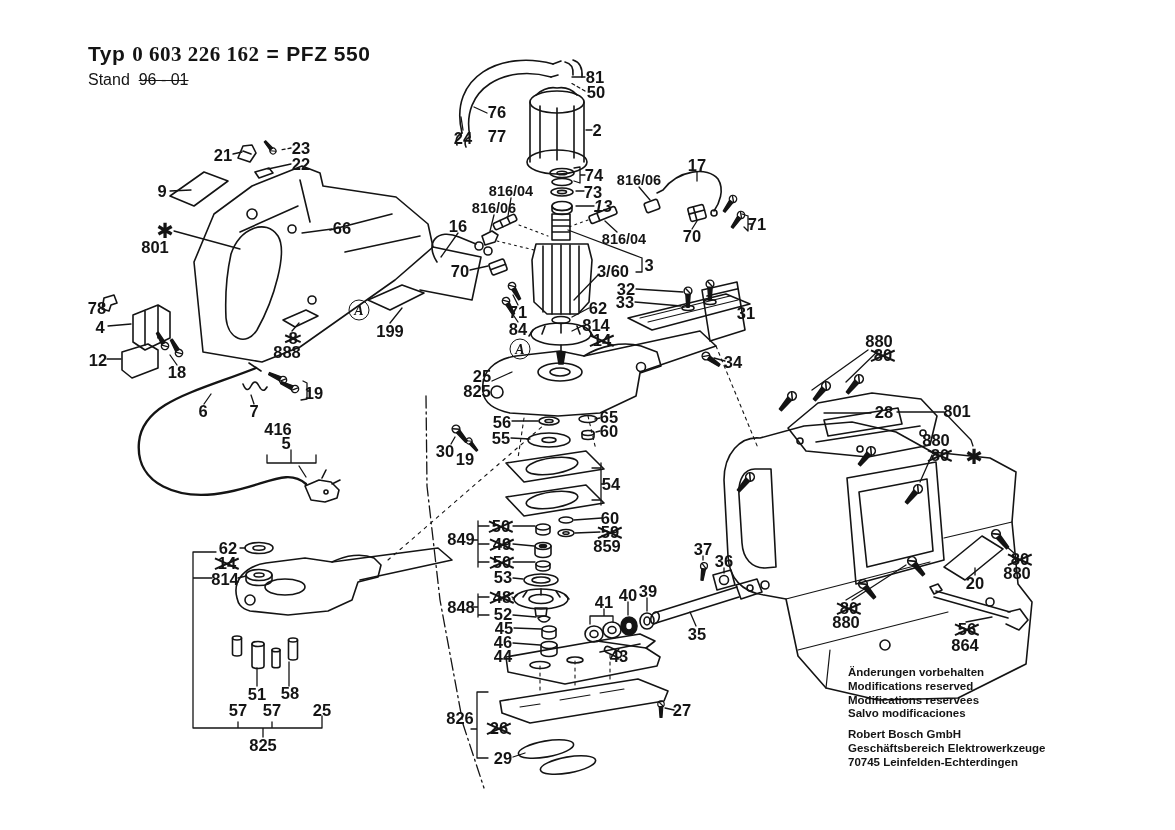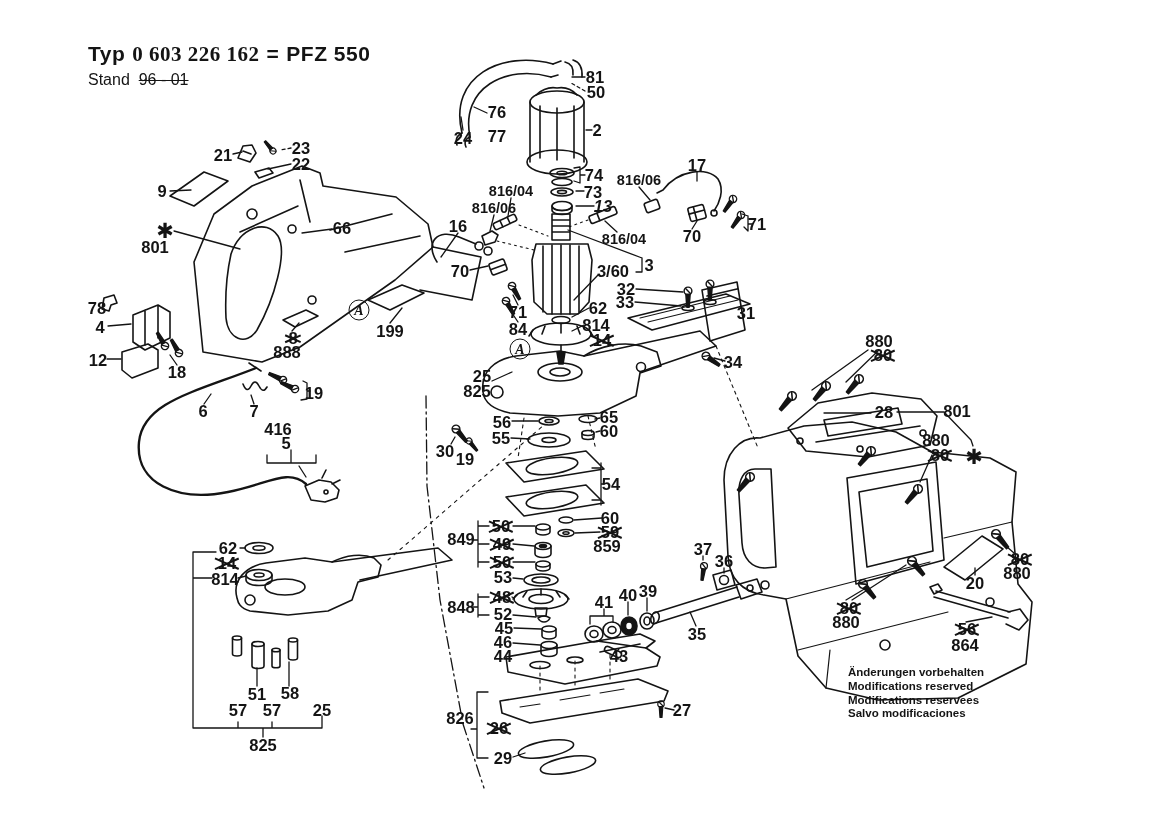--- a/index.html
+++ b/index.html
@@ -457,15 +457,20 @@
       <div class="plabel" style="left: 846px; top: 622px;">880</div>
       <div class="plabel struck" style="left: 967px; top: 629px;">56</div>
       <div class="plabel" style="left: 965px; top: 645px;">864</div>
     </div>
 
   <div class="footer-block">
     <div>Änderungen vorbehalten</div>
     <div>Modifications reserved</div>
     <div>Modifications reservees</div>
     <div>Salvo modificaciones</div>
+    <div class="company">
+      <div>Robert Bosch GmbH</div>
+      <div>Geschäftsbereich Elektrowerkzeuge</div>
+      <div>70745 Leinfelden-Echterdingen</div>
+    </div>
   </div>
 
 </div>
 
 </body></html>

